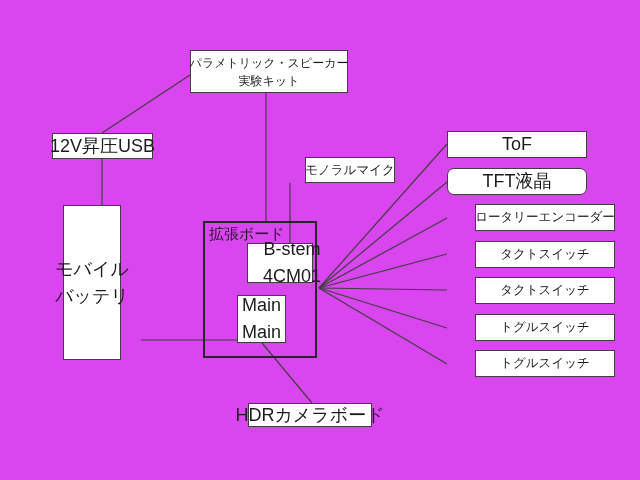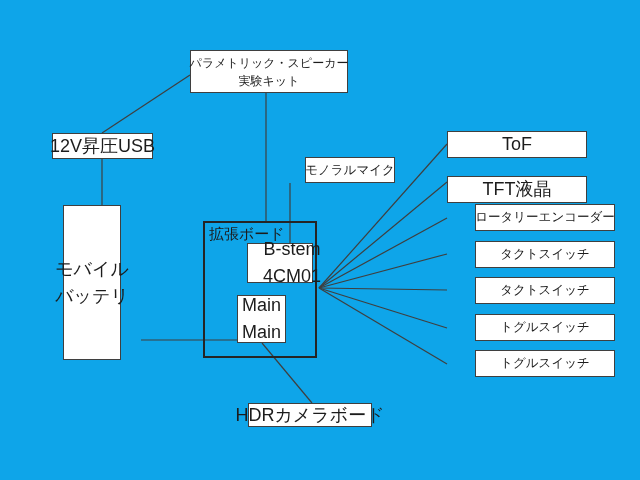--- a/index.html
+++ b/index.html
@@ -4,21 +4,21 @@
 <style>
   html, body { margin: 0; padding: 0; }
   body {
     font-family: "Liberation Sans", "DejaVu Sans", sans-serif;
     background: #ffffff;
   }
   .canvas {
     position: relative;
     width: 640px;
     height: 480px;
-    background: #0ea5e9;
+    background: #d946ef;
     overflow: hidden;
   }
   .wires {
     position: absolute;
     left: 0; top: 0;
     width: 640px; height: 480px;
     z-index: 1;
   }
   .wires line { stroke: #3f3f3f; stroke-width: 1.2; }
   .node {
@@ -58,21 +58,21 @@
   #n-speaker   { left: 190px; top: 50px;  width: 158px; height: 43px; }
   #n-usb       { left: 52px;  top: 133px; width: 101px; height: 26px; }
   #n-battery   { left: 63px;  top: 205px; width: 58px;  height: 155px; }
   #n-mic       { left: 277px; top: 157px; width: 90px;  height: 26px; }
   #n-expansion { left: 203px; top: 221px; width: 114px; height: 137px; }
   #n-bstem     { left: 247px; top: 243px; width: 66px;  height: 40px; padding-left: 24px; }
   #n-main      { left: 237px; top: 295px; width: 49px;  height: 48px; }
   #n-hdr       { left: 248px; top: 403px; width: 124px; height: 24px; }
   .right-node  { left: 447px; width: 140px; height: 27px; }
   #n-tof     { top: 131px; }
-  #n-tft     { top: 176px; }
+  #n-tft     { top: 168px; border-radius: 7px; }
   #n-rotary  { top: 204px; }
   #n-tact1   { top: 241px; }
   #n-tact2   { top: 277px; }
   #n-toggle1 { top: 314px; }
   #n-toggle2 { top: 350px; }
 </style>
 </head>
 <body>
 
 <div class="canvas">

